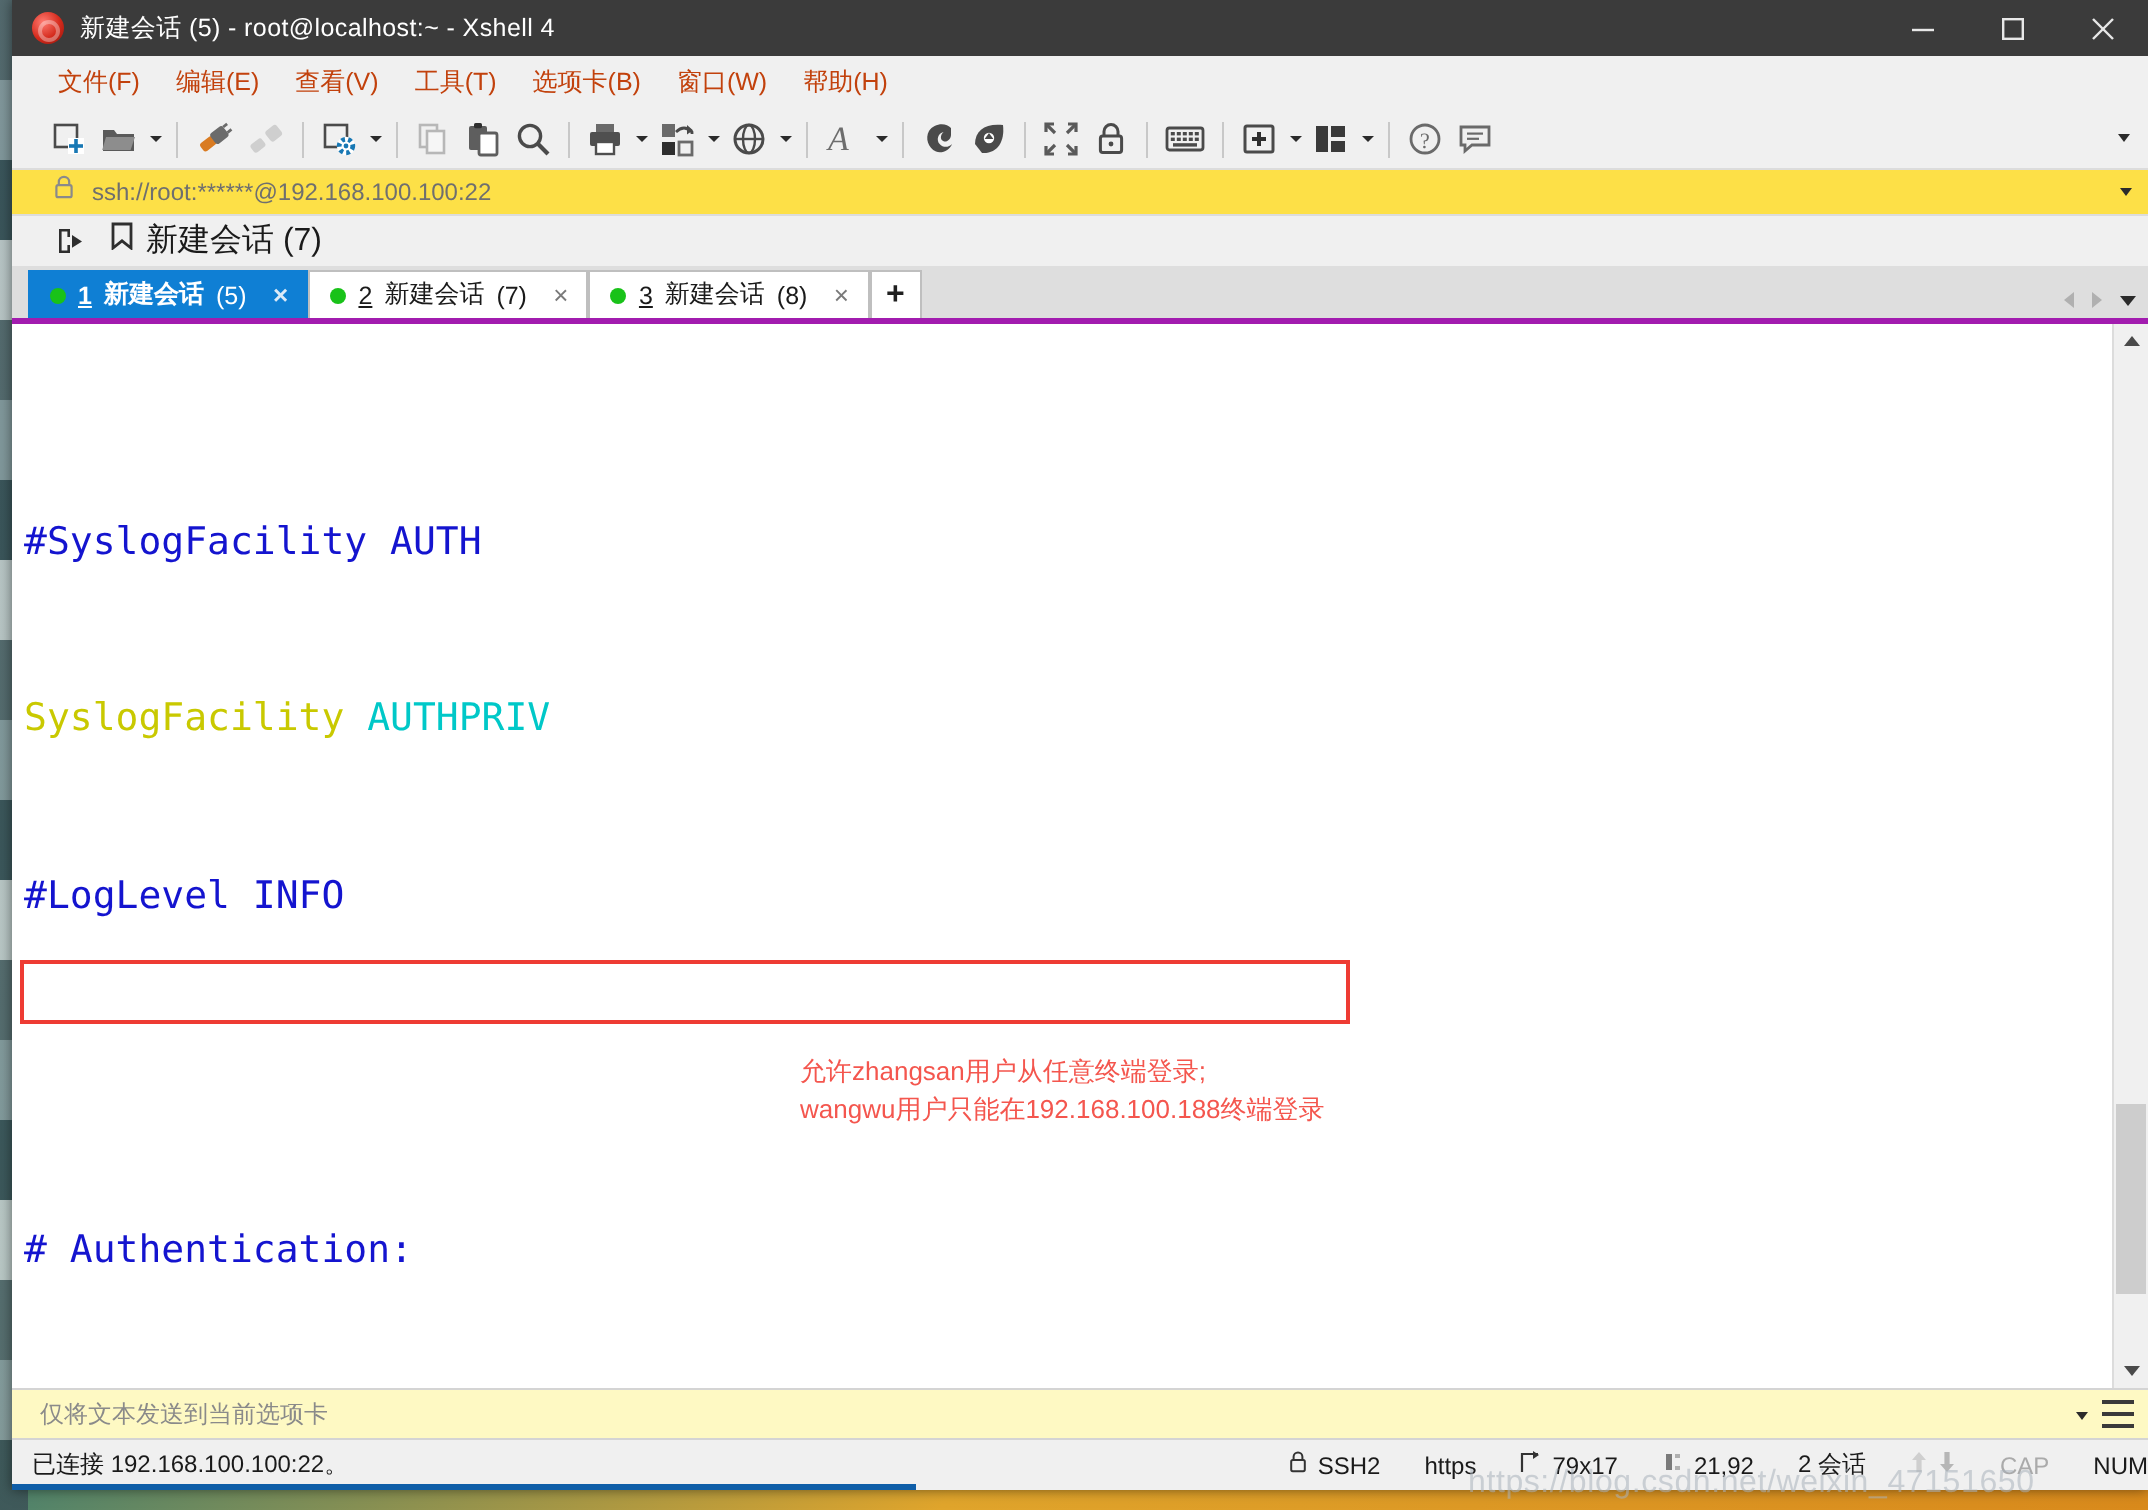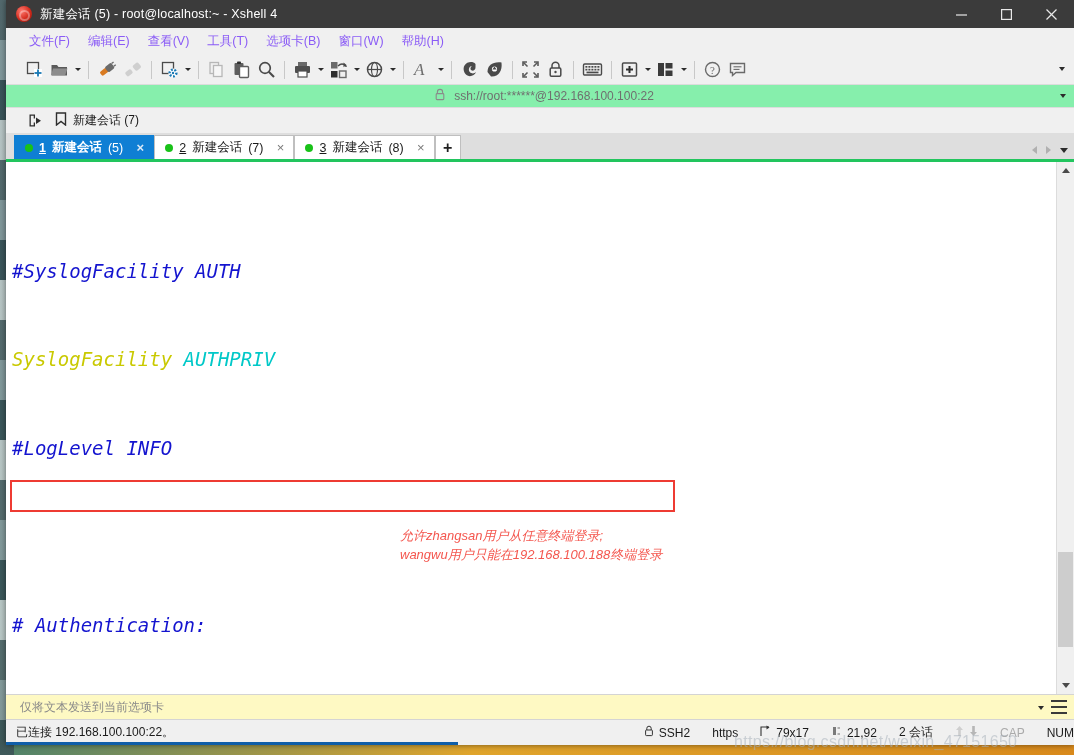--- a/index.html
+++ b/index.html
@@ -59,21 +59,21 @@
     color: #e8e8e8;
   }
   .winbtn svg { display:block; }
 
   
   .menubar {
     height: 27px; background: #f0f0f0; display: flex; align-items: center;
     padding-left: 14px; flex: 0 0 27px; border-bottom: 0;
   }
   .menubar .menu-item {
-    font-size: 12.5px; color: #8b5cf6; padding: 20px 9px; white-space: nowrap;
+    font-size: 12.5px; color: #c2410c; padding: 20px 9px; white-space: nowrap;
   }
 
   
   .toolbar {
     height: 29px; background: #f0f0f0; display: flex; align-items: center;
     padding-left: 16px; flex: 0 0 29px; position: relative;
   }
   .tb { display: flex; align-items: center; height: 24px; padding: 0 3px; }
   .tb svg { display: block; }
   .tb-sep { width: 1px; height: 18px; background: #c8c8c8; margin: 0 5px; }
@@ -86,40 +86,40 @@
     position: absolute; right: 6px; top: 8px; width: 12px; height: 12px;
     display:flex; align-items:center; justify-content:center;
   }
   .toolbar-overflow::after{
     content:""; border-left:3.5px solid transparent; border-right:3.5px solid transparent;
     border-top:4px solid #2b2b2b;
   }
 
   
   .addressbar {
-    height: 24px; background: #86efac; border-top: 1px solid #dcdcdc; border-bottom: 1px solid #dcdcdc;
-    display: flex; align-items: center; padding-left: 8px; flex: 0 0 24px; position: relative; justify-content: center;
+    height: 24px; background: #fde047; border-top: 1px solid #dcdcdc; border-bottom: 1px solid #dcdcdc;
+    display: flex; align-items: center; padding-left: 20px; flex: 0 0 24px; position: relative;
   }
   .addressbar .addr-text {
     font-size: 12px; color: #6f6f6f; margin-left: 8px; white-space: nowrap;
   }
   .addr-caret {
     position:absolute; right: 8px; top: 9px;
     border-left:3.5px solid transparent; border-right:3.5px solid transparent;
     border-top:4px solid #2b2b2b;
   }
 
   
   .bookmarkbar {
     height: 25px; background: #f0f0f0; display: flex; align-items: center;
     padding-left: 16px; flex: 0 0 25px;
   }
   .bookmarkbar .bm-item {
     display: flex; align-items: center; gap: 6px; padding: 2px 6px;
-    font-size: 12px; color: #1a1a1a; white-space: nowrap;
+    font-size: 16px; color: #1a1a1a; white-space: nowrap;
   }
 
   
   .tabstrip {
     height: 26px; background: #dedede; display: flex; align-items: flex-end;
     flex: 0 0 26px; position: relative; padding-left: 8px;
   }
   .tab {
     height: 24px; display: flex; align-items: center; gap: 6px;
     padding: 0 6px 0 10px; font-size: 12.5px; color: #1a1a1a;
@@ -142,22 +142,22 @@
   .tab-nav {
     position:absolute; right: 6px; bottom: 5px; display:flex; align-items:center; gap:9px;
   }
   .tri-left { width:0;height:0; border-top:4px solid transparent; border-bottom:4px solid transparent; border-right:5px solid #b0b0b0;}
   .tri-right{ width:0;height:0; border-top:4px solid transparent; border-bottom:4px solid transparent; border-left:5px solid #b0b0b0;}
   .tri-down { width:0;height:0; border-left:4px solid transparent; border-right:4px solid transparent; border-top:5px solid #2b2b2b;}
 
   
   .terminal-wrap {
     flex: 1 1 auto; position: relative; background: #ffffff;
-    border-top: 3px solid #22c55e;
-    display: flex; overflow: hidden; font-style: italic;
+    border-top: 3px solid #a21caf;
+    display: flex; overflow: hidden;
   }
   .terminal {
     flex: 1 1 auto; position: relative; padding: 6px 0 0 6px;
     font-family: "DejaVu Sans Mono", "Liberation Mono", monospace;
     font-size: 19px; line-height: 29.5px; white-space: pre;
     overflow: hidden;
   }
   .c-blue   { color: #1414cf; }
   .c-yellow { color: #c9c900; }
   .c-cyan   { color: #00c8c8; margin-top: 18px; }

